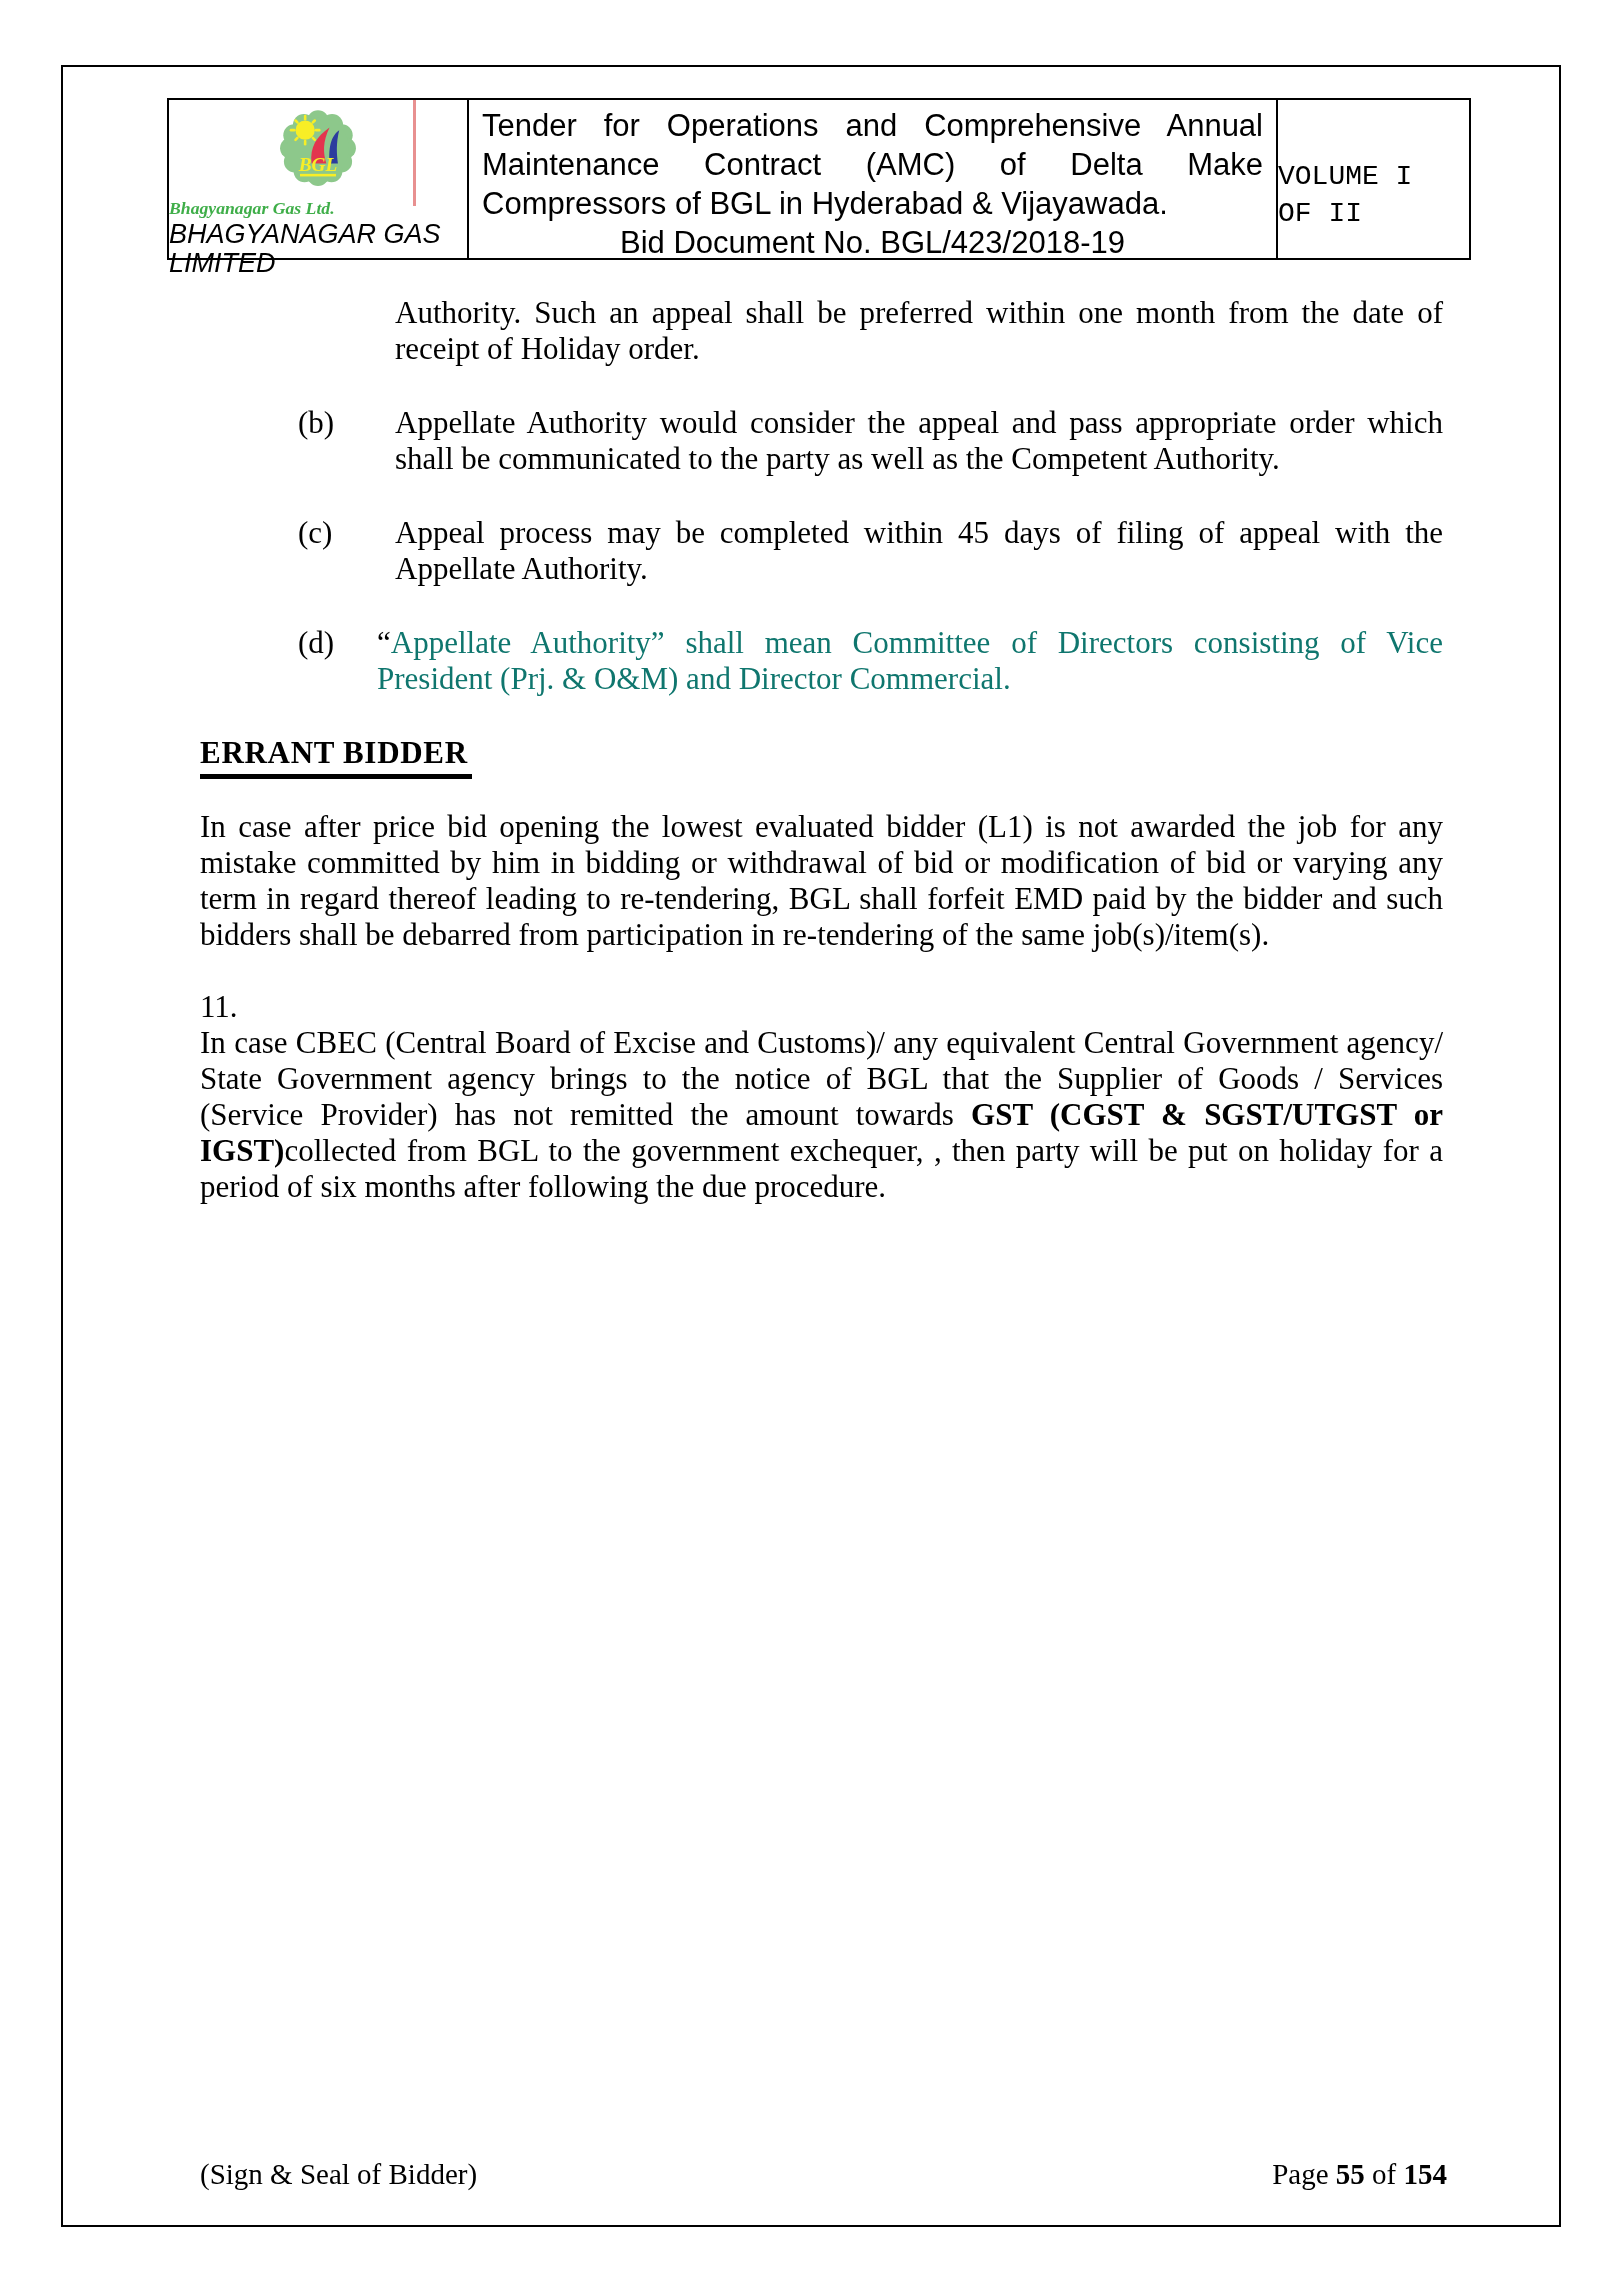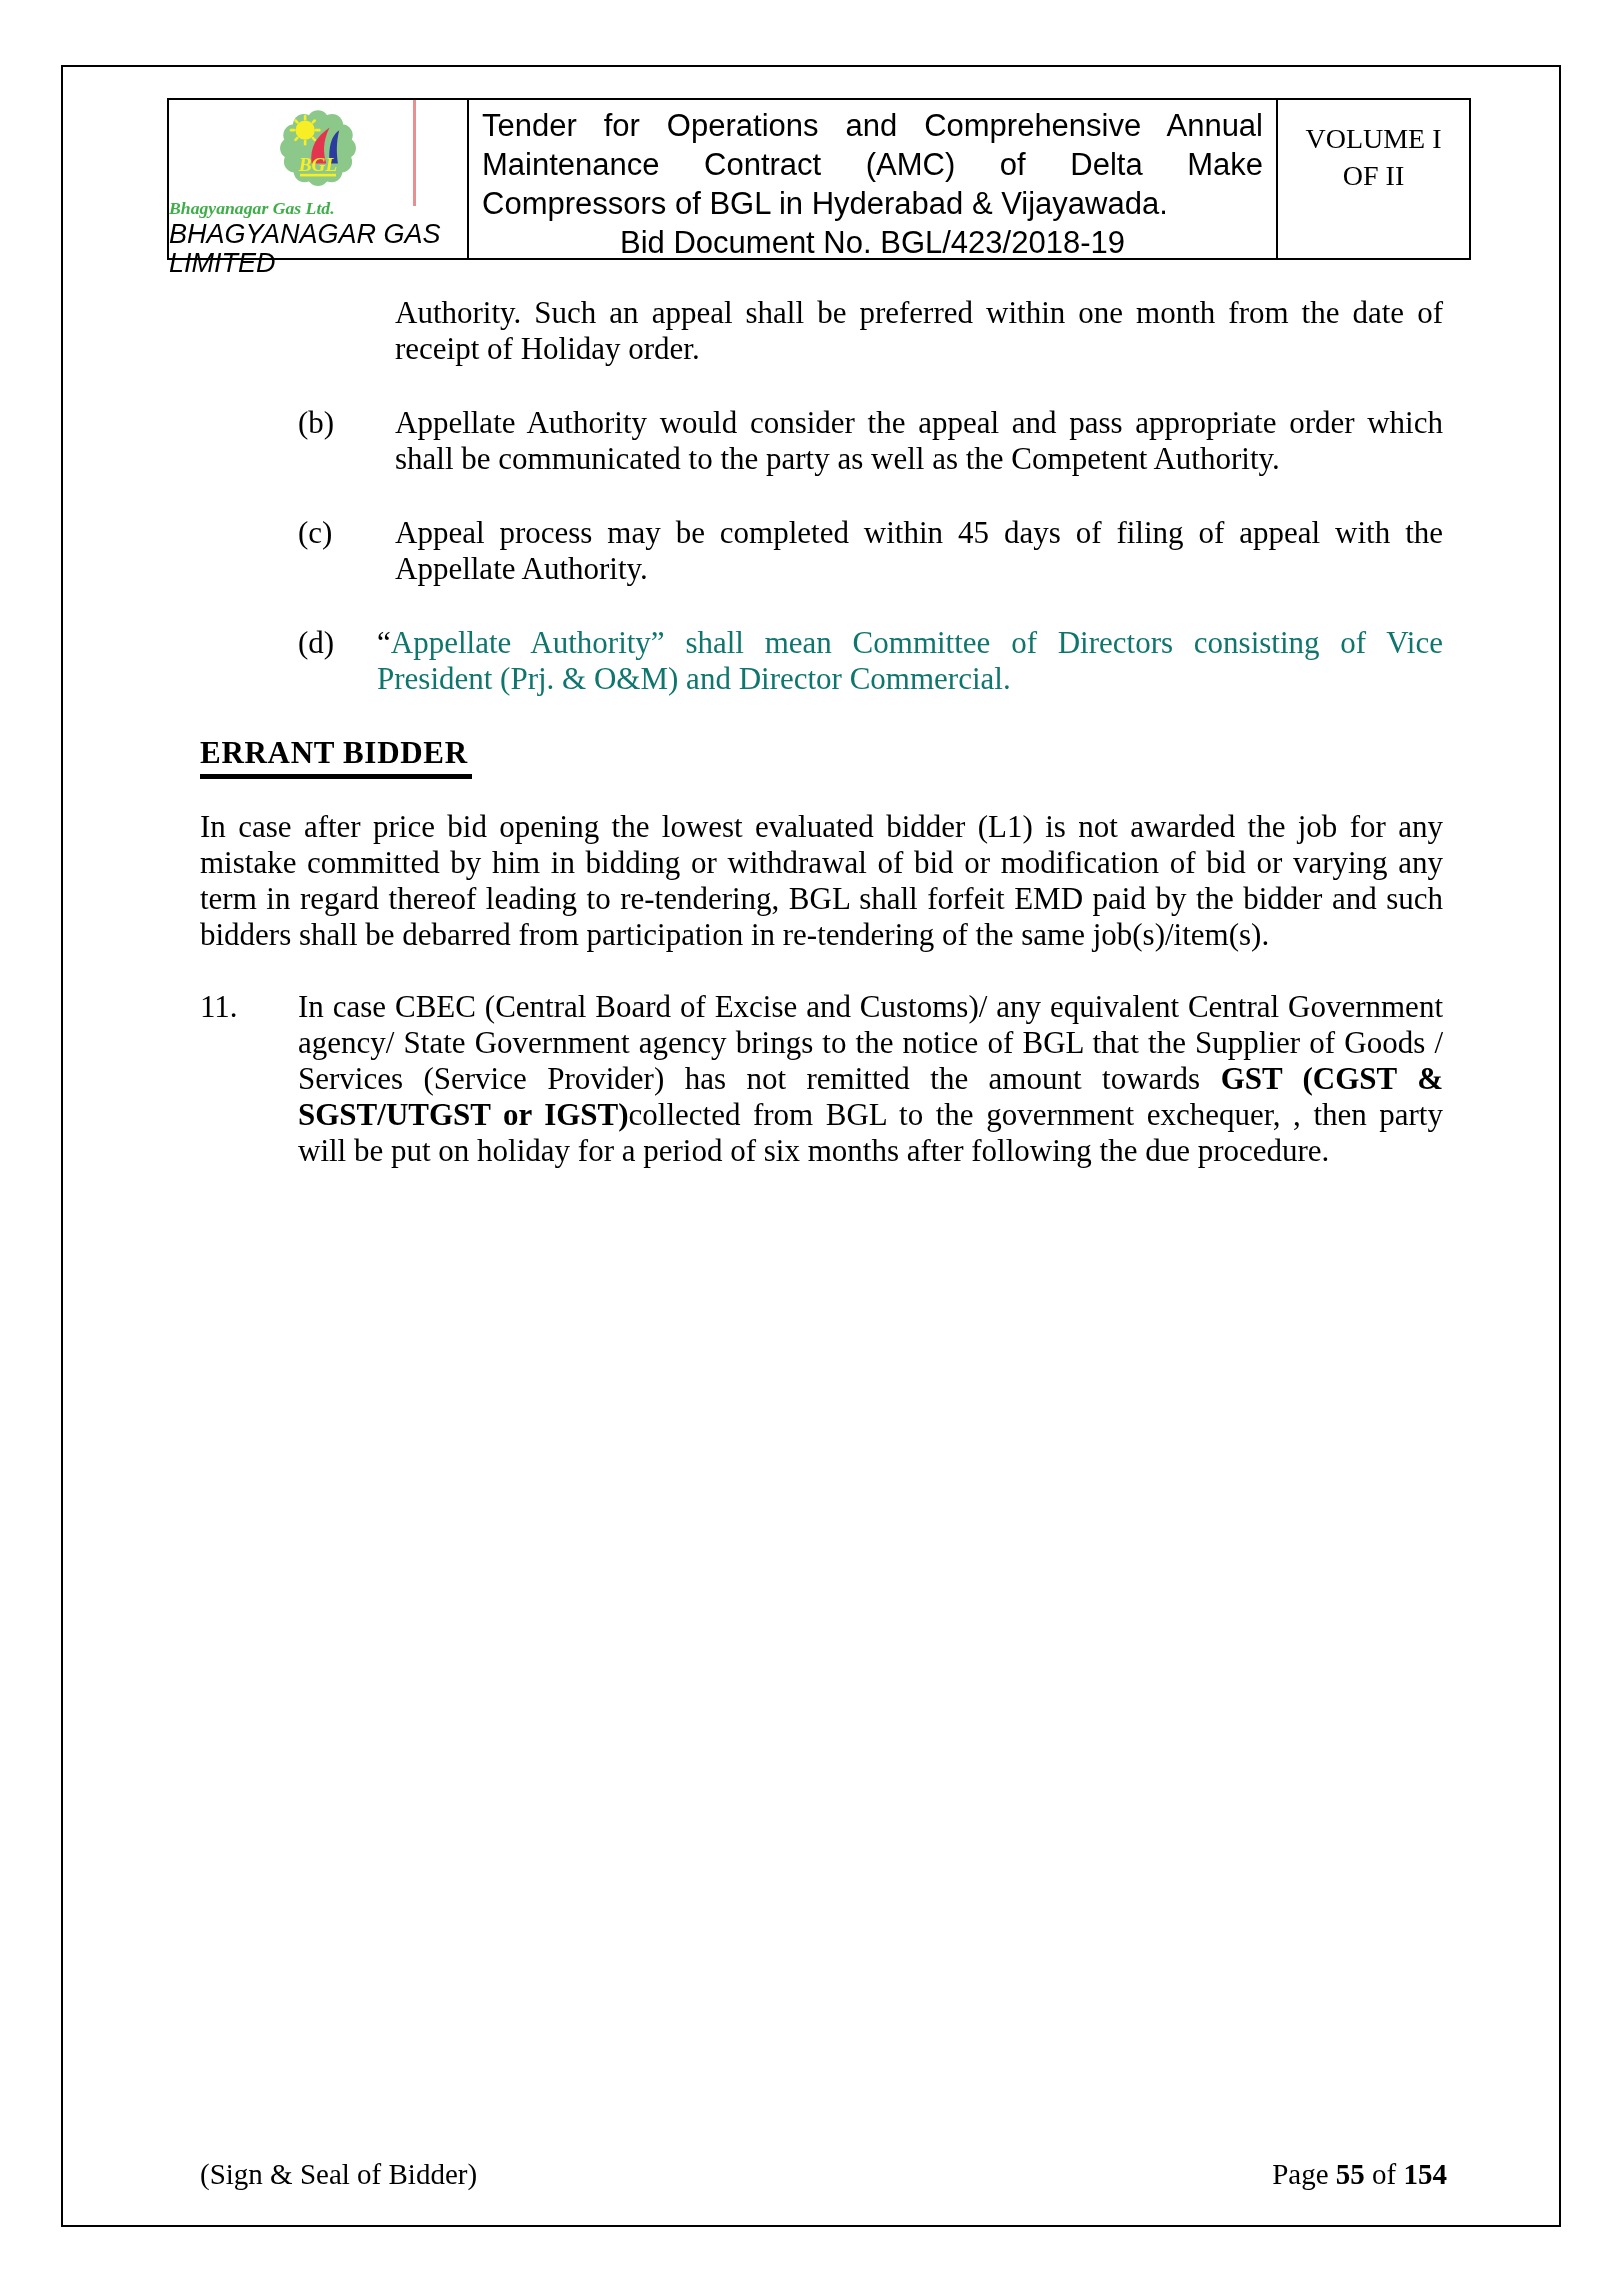--- a/index.html
+++ b/index.html
@@ -66,39 +66,38 @@
     text-align-last:justify;
     -moz-text-align-last:justify;
     white-space:normal;
   }
   .tline-last{text-align:left;}
   .bidline{text-align:center;}
   .volume-cell{
     width:193px;flex:none;
     border-left:2.6px solid #000;
     box-sizing:border-box;
-    text-align:center;
-    padding-top:20px;
-    font-family:Liberation Serif, serif;
+    padding-top:58px;
+    font-family:Liberation Mono, monospace;
     font-size:28px;line-height:37px;
   }
   
   .content{
     position:absolute;left:200px;top:295px;
     width:1243px;
     font-size:31px;line-height:36px;
   }
   .hang{display:flex;margin:0 0 38px 98px;}
   .hang .lbl{width:97px;flex:none;}
   .hang .txt{flex:1;text-align:justify;}
   .sec{display:flex;}
   .sec .num{width:98px;flex:none;}
   .sec .bod{flex:1;}
   .sec10{margin-top:37px;}
-  .sec11{margin-top:36px;}
+  .sec11{margin-top:36px;flex-direction:column;}
   .heading{
     display:inline-block;
     font-weight:bold;
     letter-spacing:0.7px;
     padding:0 3.9px 2.6px 0;
     border-bottom:5.9px solid #000;
   }
   .p1{margin-top:30px;text-align:justify;}
   .p2{margin-top:36px;text-align:justify;width:92%;}
   .jpara{text-align:justify;}

